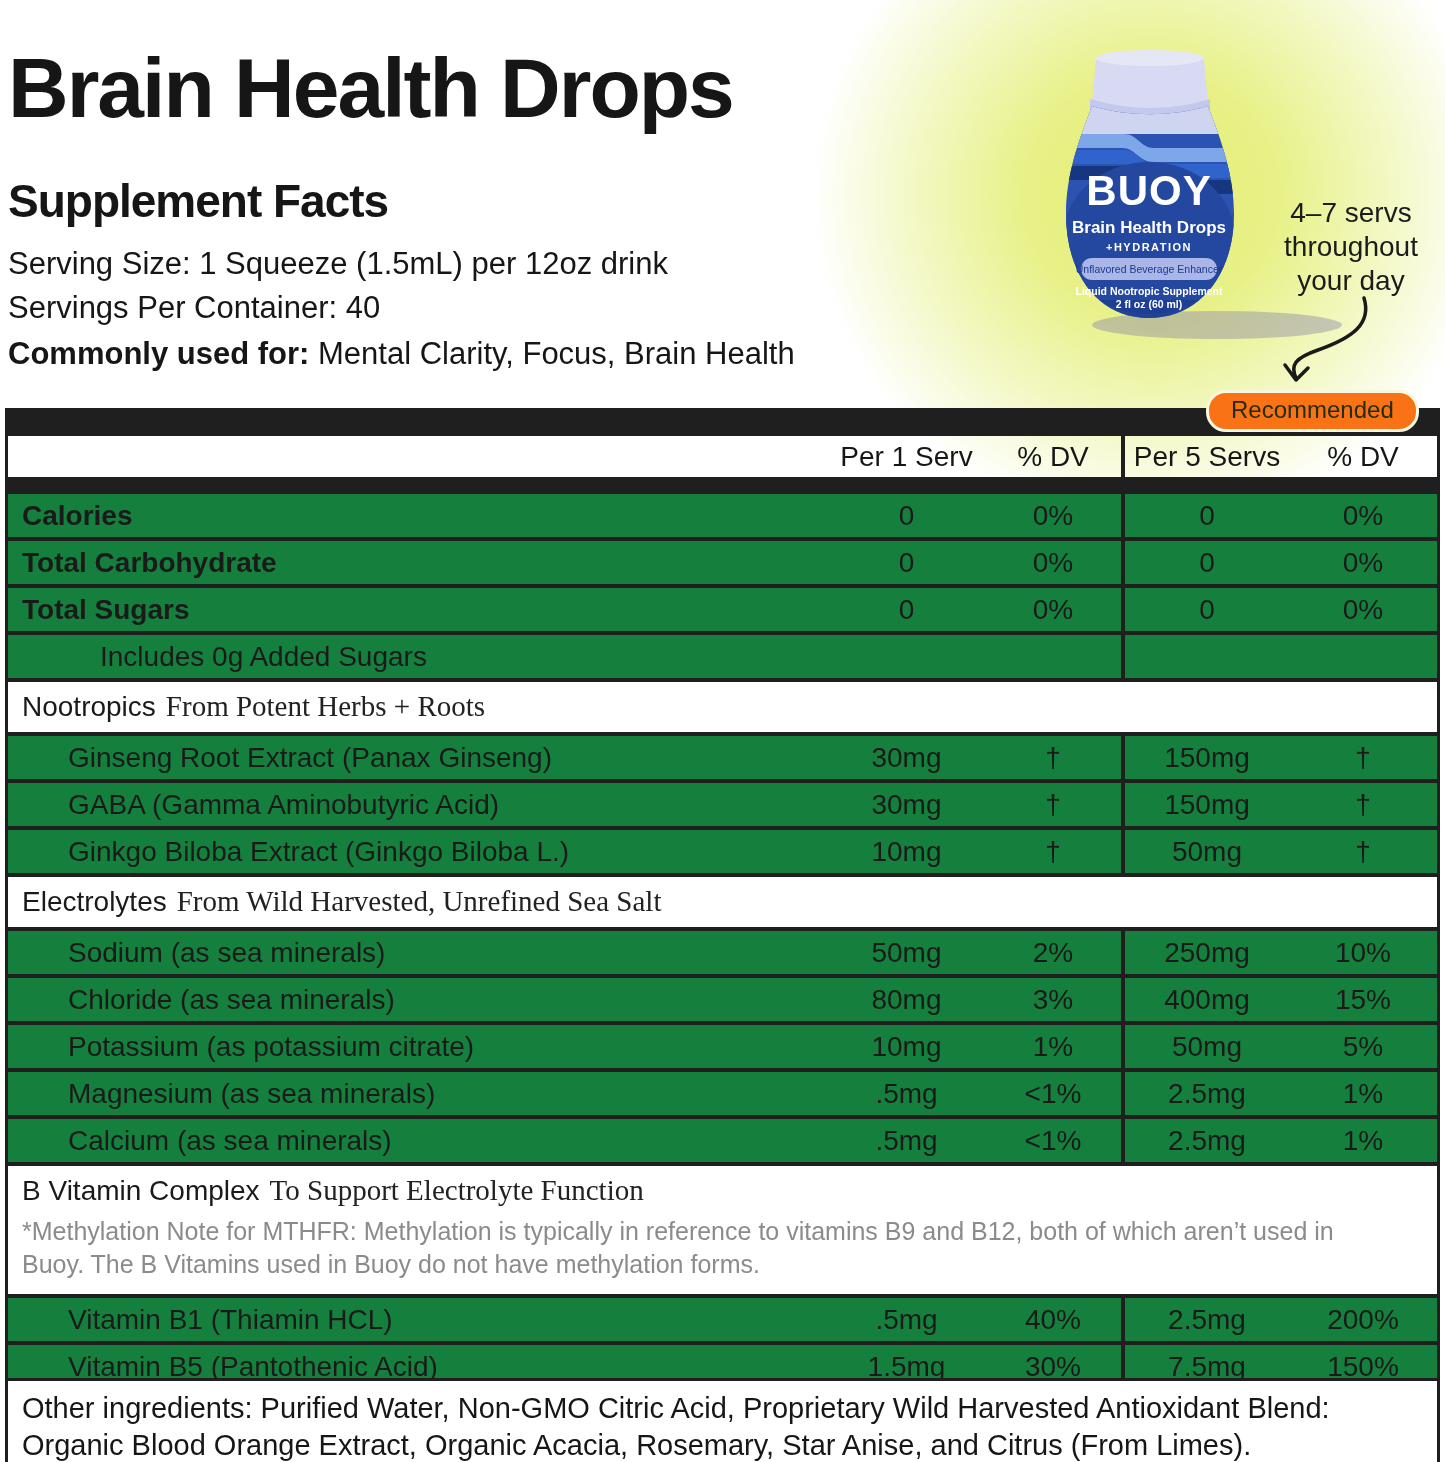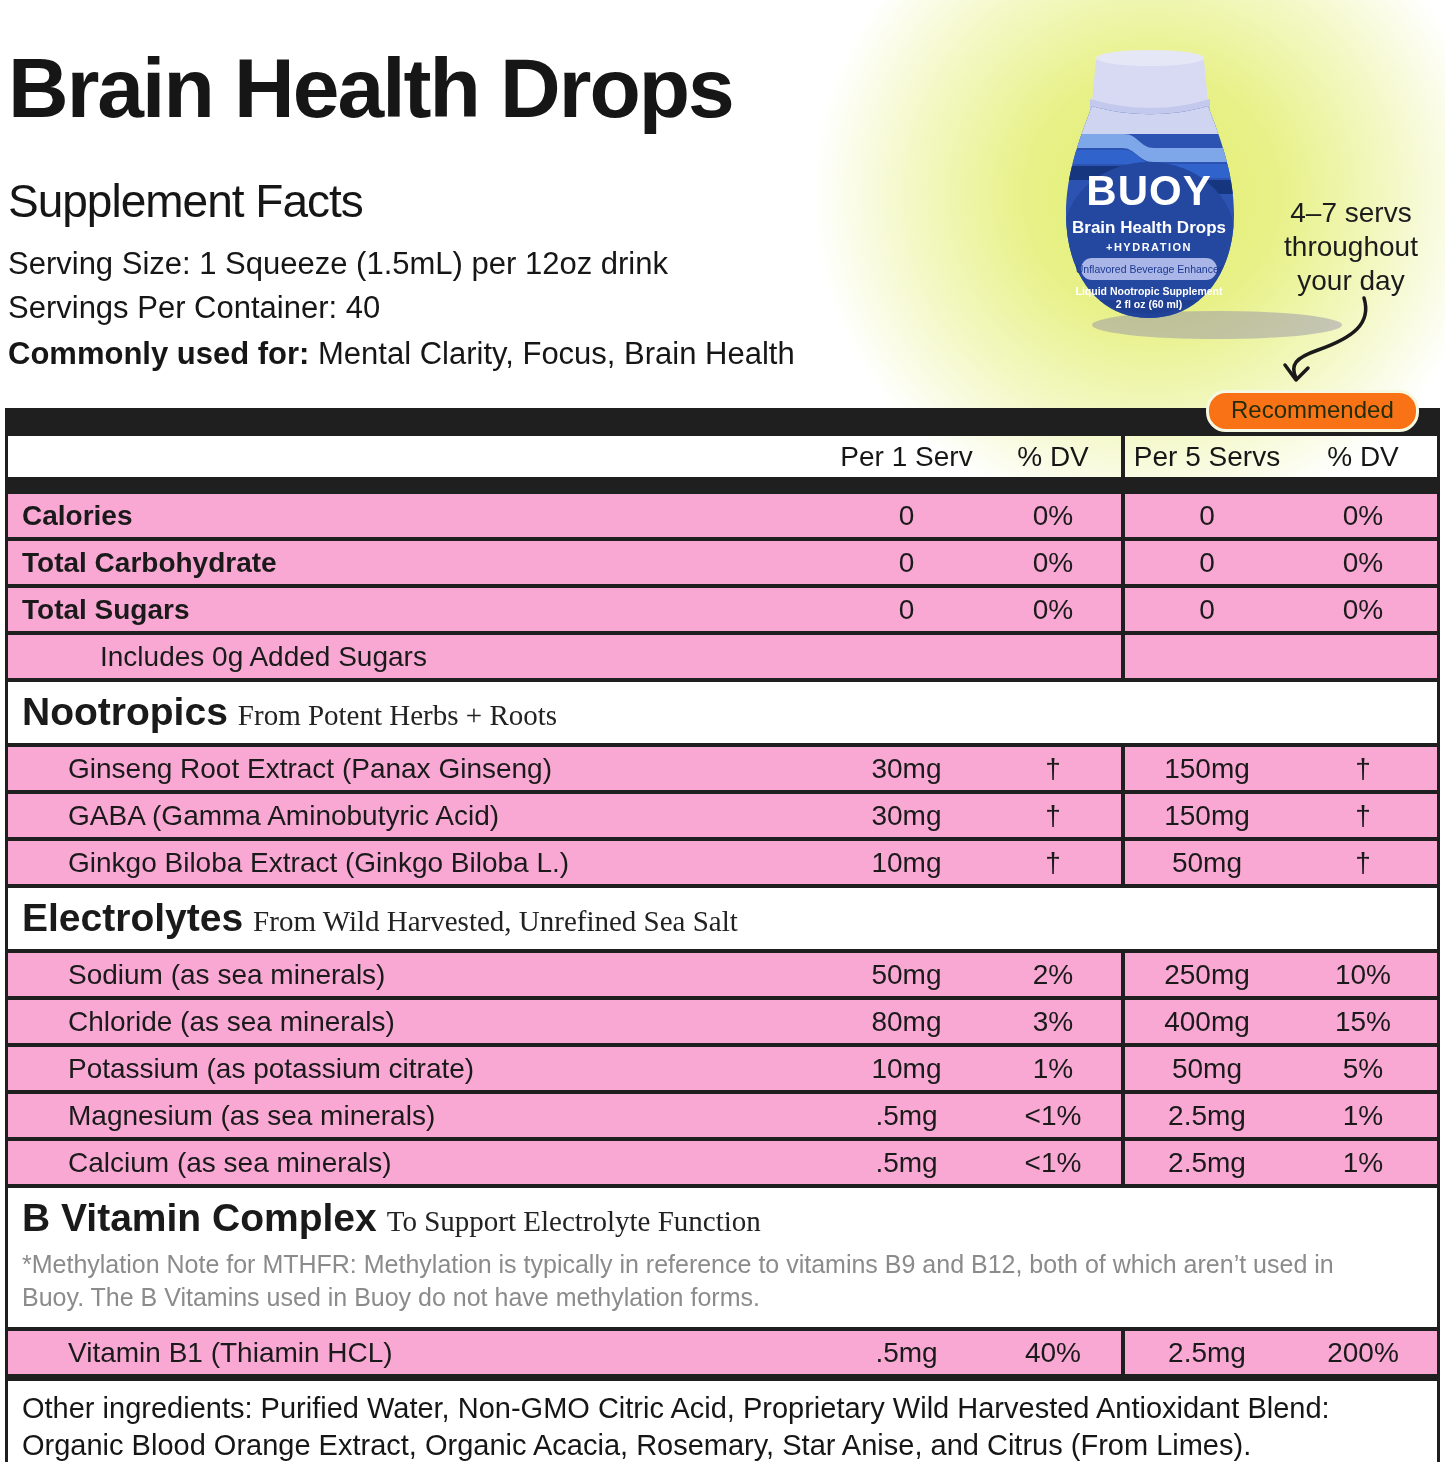--- a/index.html
+++ b/index.html
@@ -18,21 +18,21 @@
     position:absolute;left:790px;top:0;width:655px;height:520px;z-index:0;
     background:radial-gradient(340px 330px at 362px 195px,
       #e3ed6e 0%, #e8f189 38%, #f3f8c4 70%, #ffffff 100%);
   }
   .page-title{
     position:absolute;left:8px;top:46px;z-index:1;
     font-size:84px;font-weight:700;letter-spacing:-2px;line-height:1;color:#161616;
   }
   .facts-heading{
     position:absolute;left:8px;top:174px;z-index:1;
-    font-size:46px;font-weight:400;letter-spacing:-1px;color:#161616;
+    font-size:46px;font-weight:700;letter-spacing:-1px;color:#161616;
   }
   .serving-line{position:absolute;left:8px;z-index:1;font-size:31px;color:#161616;}
   .serving-size{top:246px;}
   .servings-per{top:290px;}
   .commonly{top:336px;}
   .commonly b{font-weight:700;}
   .bottle-svg{position:absolute;left:1032px;top:42px;z-index:1;}
   .serv-note{
     position:absolute;left:1258px;top:196px;width:186px;z-index:1;
     font-size:28px;line-height:34px;color:#1c1c1c;text-align:center;
@@ -51,29 +51,29 @@
   }
   .bar{background:var(--ink);width:100%;}
   .bar.top{height:28px;}
   .bar.mid{height:17px;}
   .bar.bottom{height:14px;}
   .grid-row{display:grid;grid-template-columns:820px 157px 136px 1fr;}
   .vals-right{border-left:4px solid var(--ink);display:grid;grid-template-columns:164px 1fr;height:100%;}
   .cell{display:flex;align-items:center;justify-content:center;font-size:28px;}
   .thead{height:41px;background:transparent;font-size:27px;}
   .thead .cell{color:#161616;}
-  .trow{height:47px;border-bottom:4px solid var(--ink);background:#f9a8d4;}
+  .trow{height:47px;border-bottom:4px solid var(--ink);background:#15803d;}
   .trow:last-child{border-bottom:none;}
   .name-cell{display:flex;align-items:center;justify-content:flex-start;font-size:28px;padding-left:14px;}
   .name-cell.bold{font-weight:700;}
   .name-cell.ind1{padding-left:60px;}
   .name-cell.ind2{padding-left:92px;}
   .section-row{border-bottom:4px solid var(--ink);background:#fff;padding:8px 0 9px 14px;}
   .section-head{display:flex;align-items:baseline;}
-  .sec-name{font-weight:700;font-size:39px;}
+  .sec-name{font-weight:400;font-size:28px;}
   .sec-sub{font-family:"Liberation Serif", serif;font-size:29px;margin-left:10px;color:#222;}
   .sec-note{
     font-size:25px;line-height:33px;color:var(--gray);
     padding:8px 40px 4px 0;
   }
   
   .other-box{
     position:absolute;left:5px;top:1378px;width:1435px;z-index:2;
     border:3px solid var(--ink);background:#fff;
     padding:9px 14px 11px;

